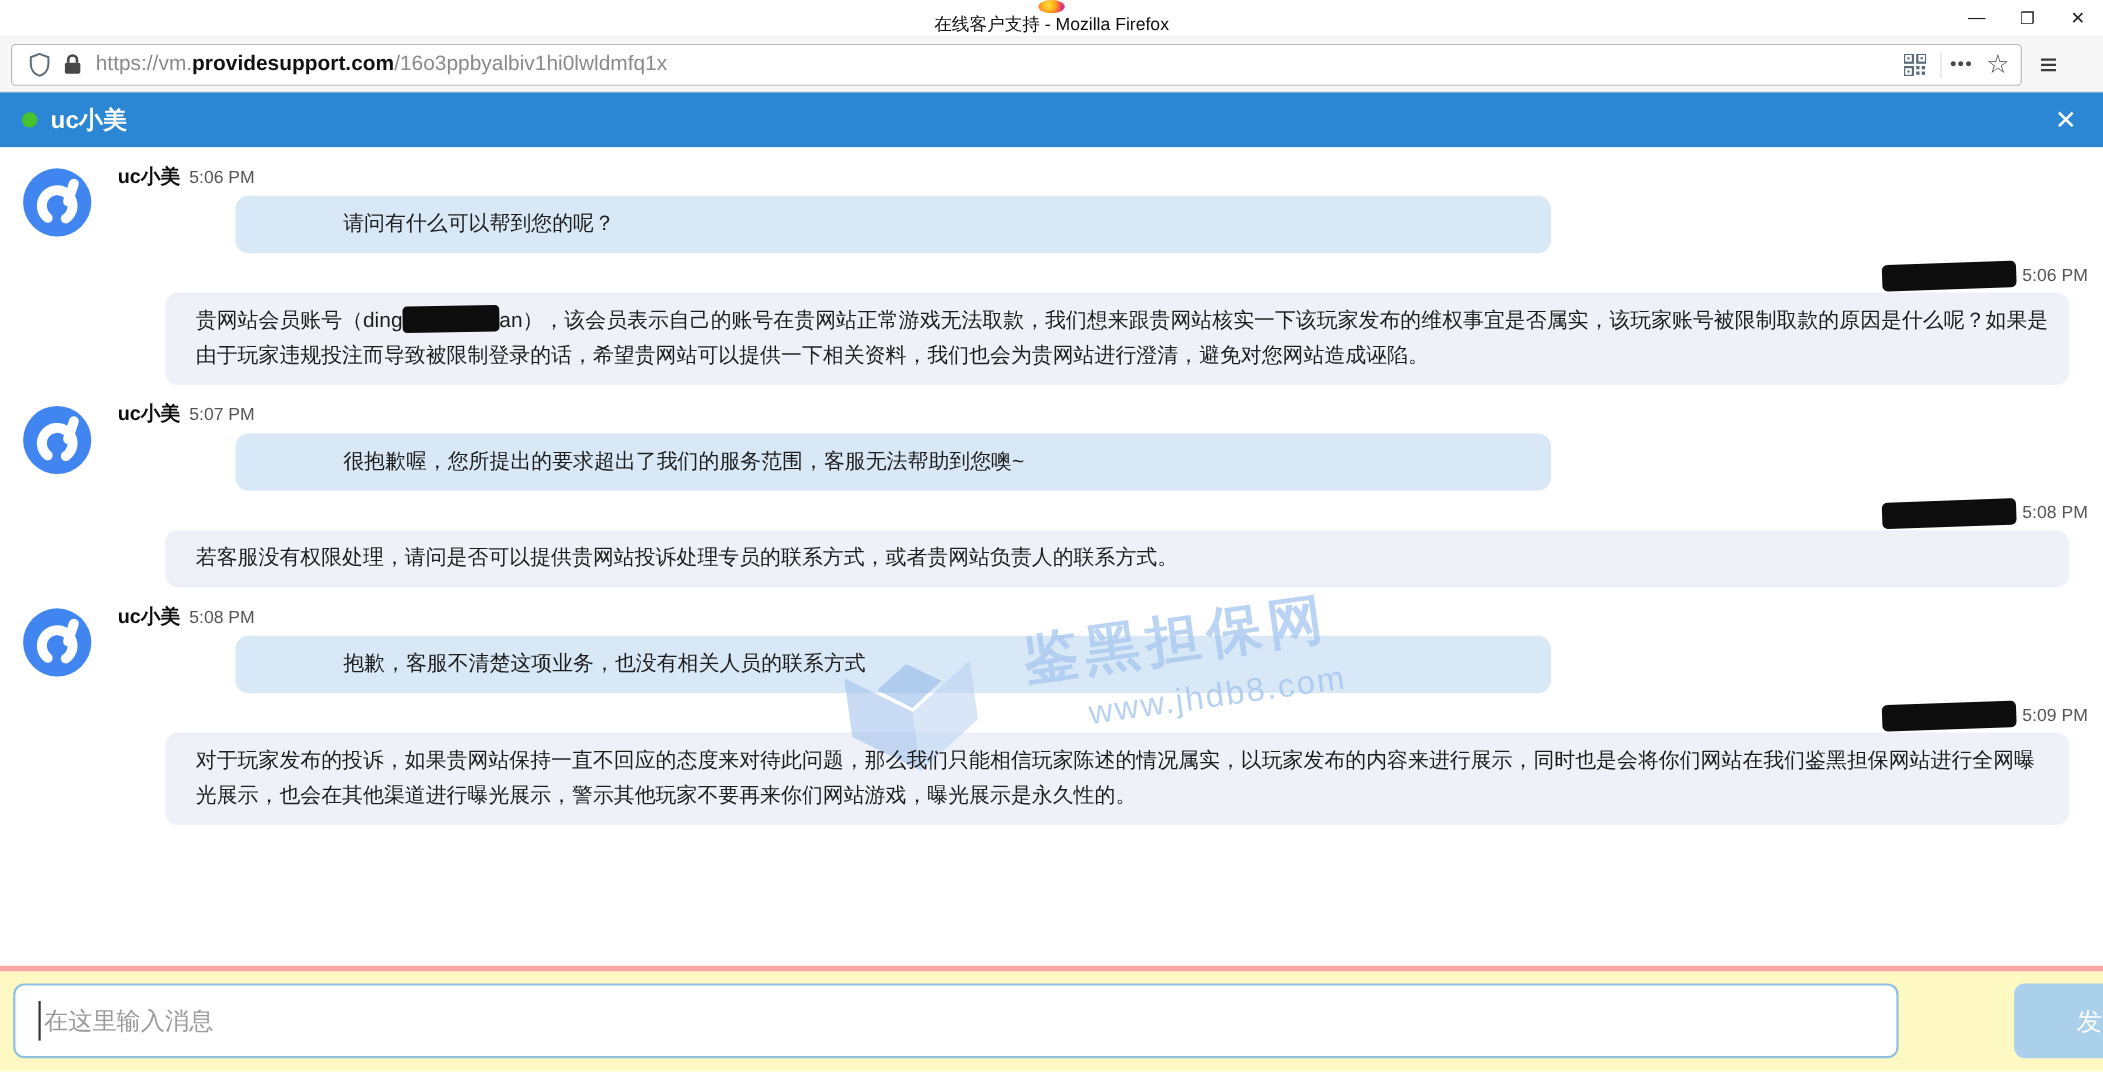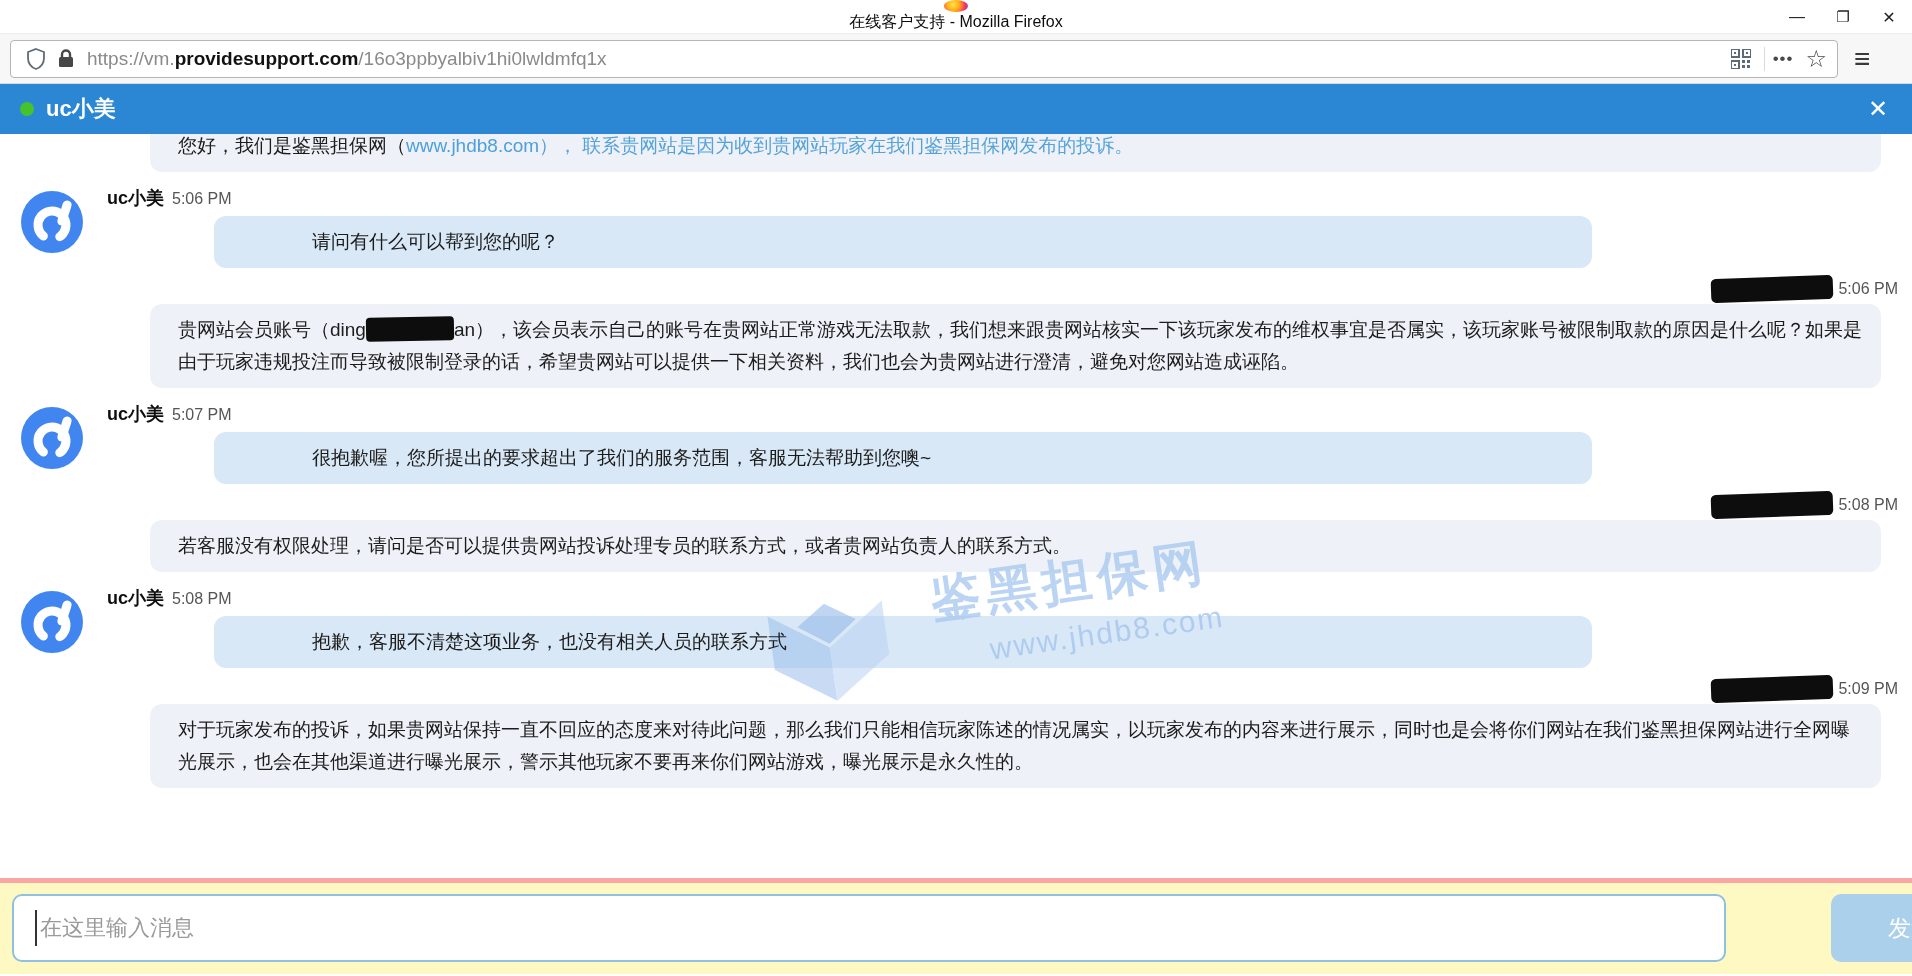--- a/index.html
+++ b/index.html
@@ -39,21 +39,21 @@
   .agent-title { color:#fff; font-size:22px; font-weight:700; }
   .chat-close { position:absolute; right:14px; top:0; height:50px; width:40px; display:flex;
     align-items:center; justify-content:center; color:#fff; font-size:24px; font-weight:400; }
 
   
   .chat-body { height:744px; background:#fff; overflow:hidden; position:relative; }
 
   .bubble { border-radius:12px; font-size:19px; line-height:32px; color:#1c1c1c; }
   .bubble .btxt { position:relative; z-index:2; display:block; }
   .bubble.visitor { background:#eef2f8; margin-left:150px; width:1731px; padding:10px 14px 10px 28px; }
-  .bubble.agent { background:#d9e8f6; margin-left:107px; width:1378px; padding:10px 14px 10px 98px; }
+  .bubble.agent { background:#d9e8f6; margin-left:107px; width:1196px; padding:10px 14px 10px 98px; }
   .bubble.cut { margin-top:-14px; }
   .t-blue { color:#57a3d9; }
   a.t-link { color:#4da0dc; text-decoration:none; }
 
   .agent-group { position:relative; padding-left:107px; margin-top:14px; }
   .avatar { position:absolute; left:20px; top:4px; width:64px; height:64px; }
   .meta { display:flex; align-items:baseline; height:26px; margin-bottom:4px; }
   .a-name { font-size:18px; font-weight:700; color:#0e0e0e; }
   .a-time { font-size:16px; color:#555; margin-left:8px; }
 
@@ -147,23 +147,20 @@
       <polygon points="8,28 55,60 55,104 8,72" fill="#9dbfec"></polygon>
       <polygon points="55,60 102,28 102,72 55,104" fill="#b9d3f3"></polygon>
       <polygon points="55,24 79,40 55,57 31,40" fill="#8db4e8"></polygon>
     </svg>
     <div class="wm-texts">
       <div class="wm-title">鉴黑担保网</div>
       <div class="wm-url">www.jhdb8.com</div>
     </div>
   </div>
 
-  <div class="bubble visitor cut">
-    <span class="btxt"><span>您好，我们是鉴黑担保网（</span><a class="t-link" href="#">www.jhdb8.com</a><span class="t-blue">）， 联系贵网站是因为收到贵网站玩家在我们鉴黑担保网发布的投诉。</span></span>
-  </div>
 
   <div class="agent-group">
     <svg class="avatar" viewBox="0 0 64 64">
       <circle cx="32" cy="32" r="31" fill="#4186f0"></circle>
       <circle cx="32" cy="35" r="14" fill="none" stroke="#fff" stroke-width="9" stroke-linecap="round" stroke-dasharray="70 18" transform="rotate(128 32 35)"></circle>
       <rect x="40" y="10" width="9" height="26" rx="4.5" fill="#fff" transform="rotate(18 44.5 23)"></rect>
     </svg>
     <div class="meta">
       <span class="a-name">uc小美</span>
       <span class="a-time">5:06 PM</span>

